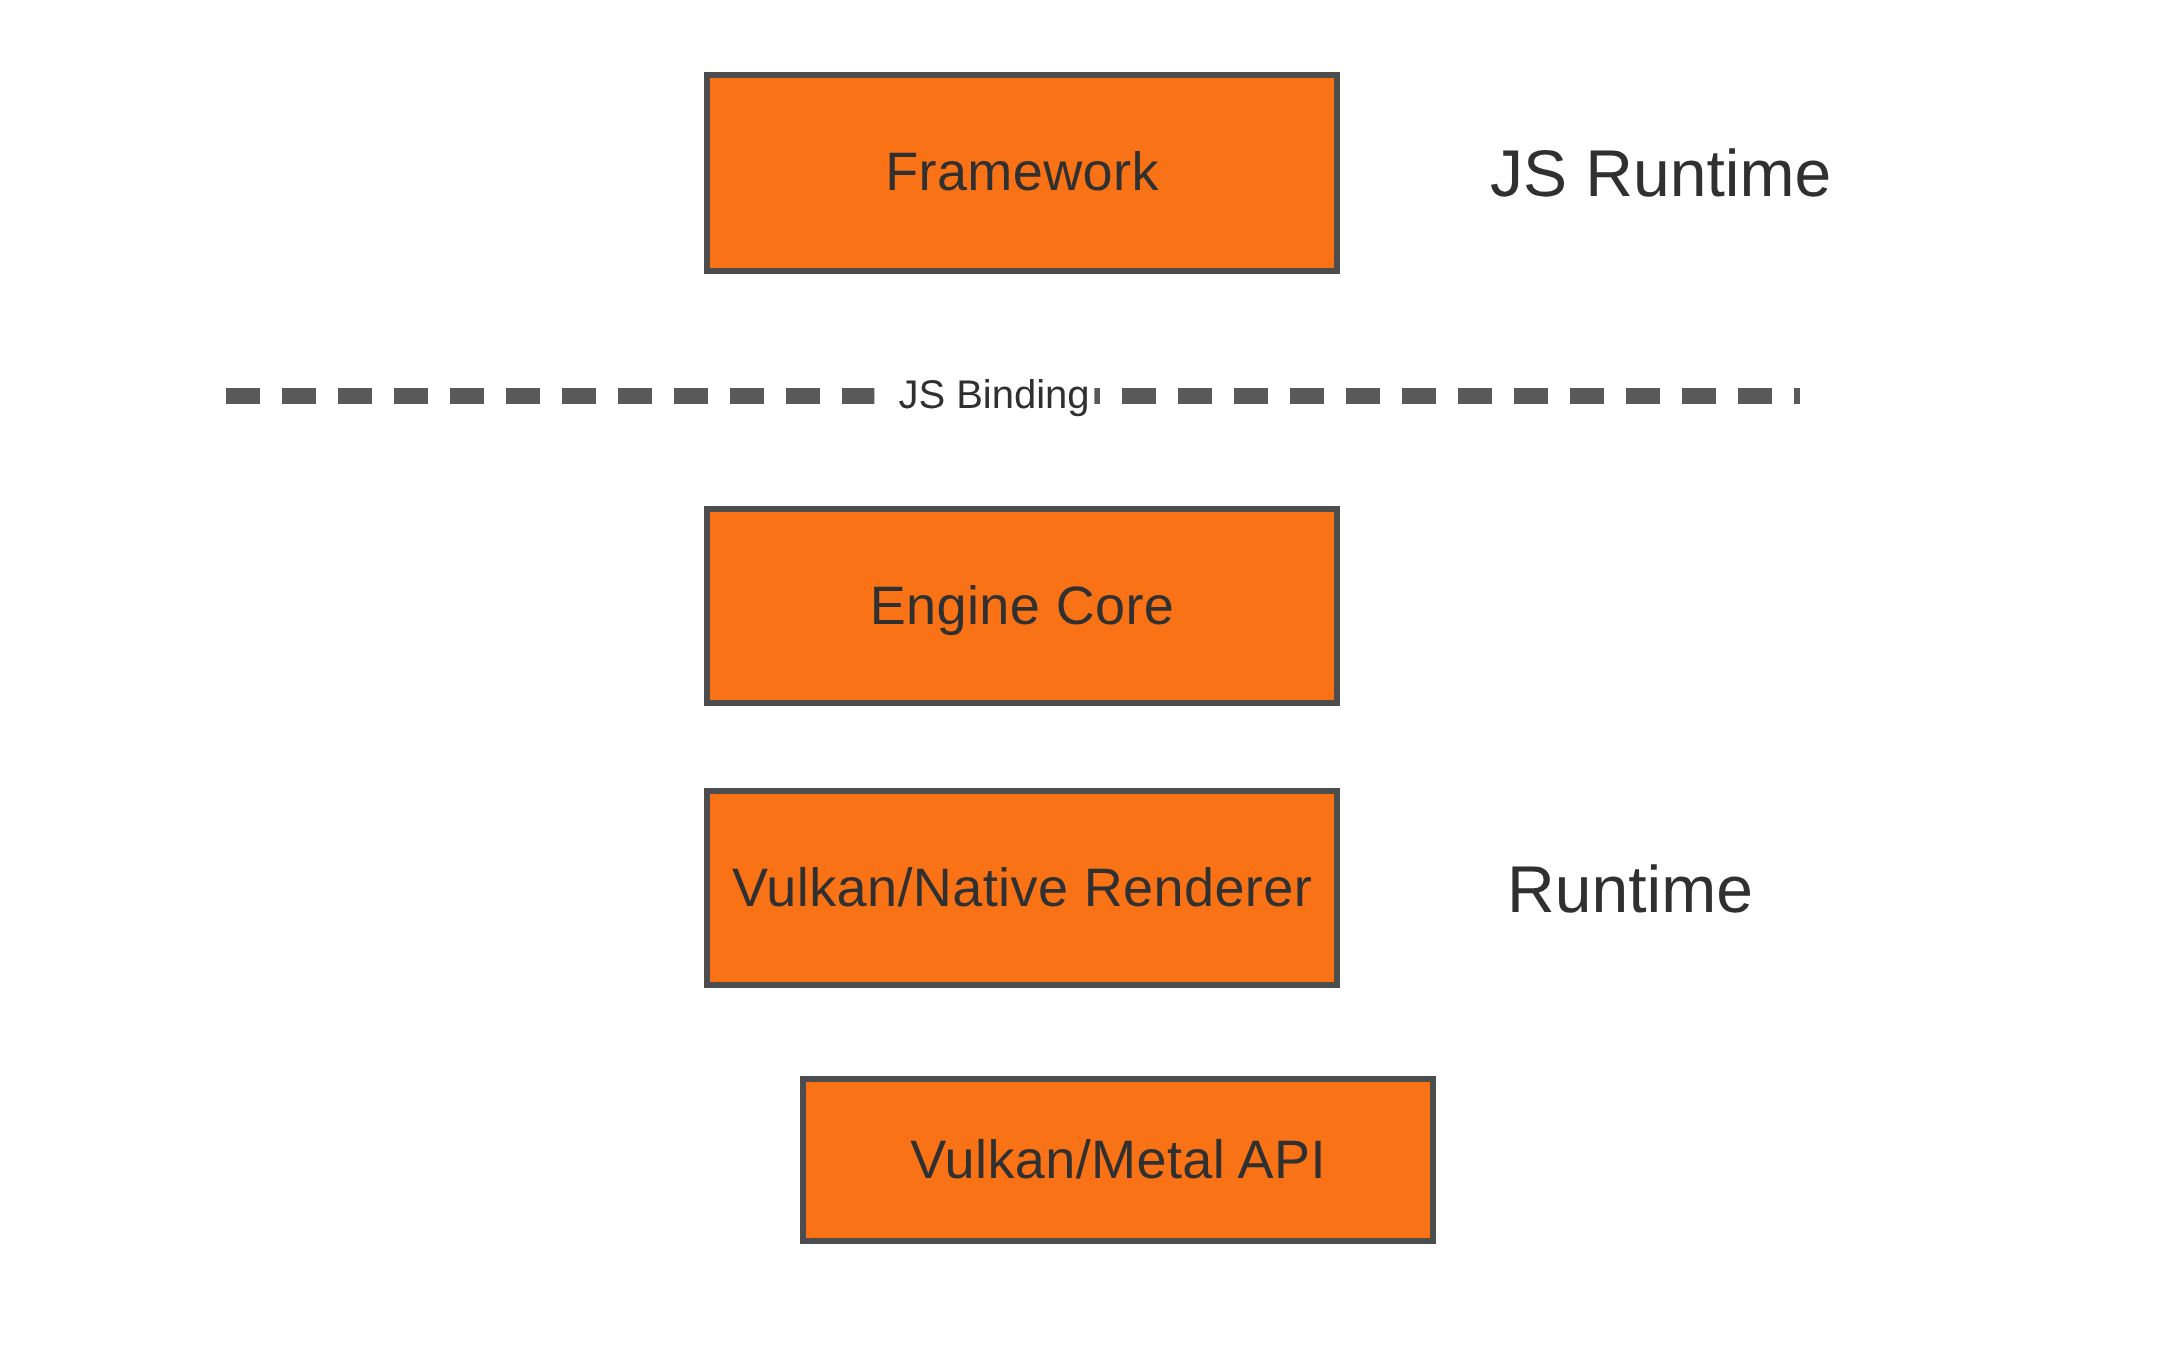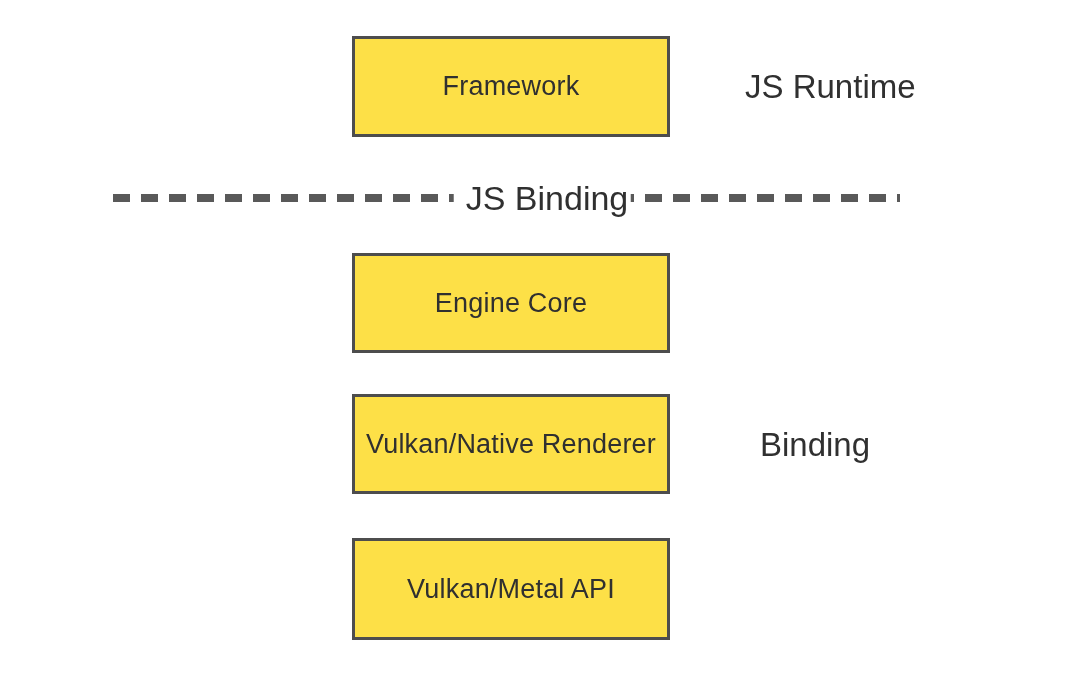--- a/index.html
+++ b/index.html
@@ -15,54 +15,54 @@
     overflow: hidden;
     font-family: "Liberation Sans", sans-serif;
     color: #303030;
   }
   .arch-box {
     position: absolute;
     left: 352px;
     width: 318px;
     box-sizing: border-box;
     border: 3px solid #4d4d4d;
-    background: #fde047;
+    background: #f97316;
     display: flex;
     align-items: center;
     justify-content: center;
     font-size: 27px;
     letter-spacing: 0.2px;
   }
   .box-framework { top: 36px;  height: 101px; }
   .box-engine    { top: 253px; height: 100px; }
   .box-renderer  { top: 394px; height: 100px; }
-  .box-api       { top: 538px; height: 102px; }
+  .box-api       { top: 538px; height: 84px; margin-left: 48px; }
 
   .divider {
     position: absolute;
     left: 113px;
     top: 194px;
     width: 787px;
     height: 8px;
     background: repeating-linear-gradient(
       to right,
       #595959 0px,
       #595959 17px,
       transparent 17px,
       transparent 28px
     );
   }
   .divider-label {
     position: absolute;
     top: 178px;
-    left: 542px;
+    left: 492px;
     transform: translateX(-50%);
     background: #ffffff;
     padding: 0 2px 0 12px;
-    font-size: 34px;
+    font-size: 20px;
     line-height: 40px;
     white-space: nowrap;
   }
   .side-label {
     position: absolute;
     left: 745px;
     width: 140px;
     text-align: center;
     font-size: 33px;
     line-height: 40px;
@@ -87,19 +87,19 @@
   <span class="divider-label">JS Binding</span>
 
   <div class="arch-box box-engine">
     <span>Engine Core</span>
   </div>
 
   <div class="arch-box box-renderer">
     <span>Vulkan/Native Renderer</span>
   </div>
 
-  <span class="side-label label-native">Binding</span>
+  <span class="side-label label-native">Runtime</span>
 
   <div class="arch-box box-api">
     <span>Vulkan/Metal API</span>
   </div>
 
 </div>
 
 </body></html>

